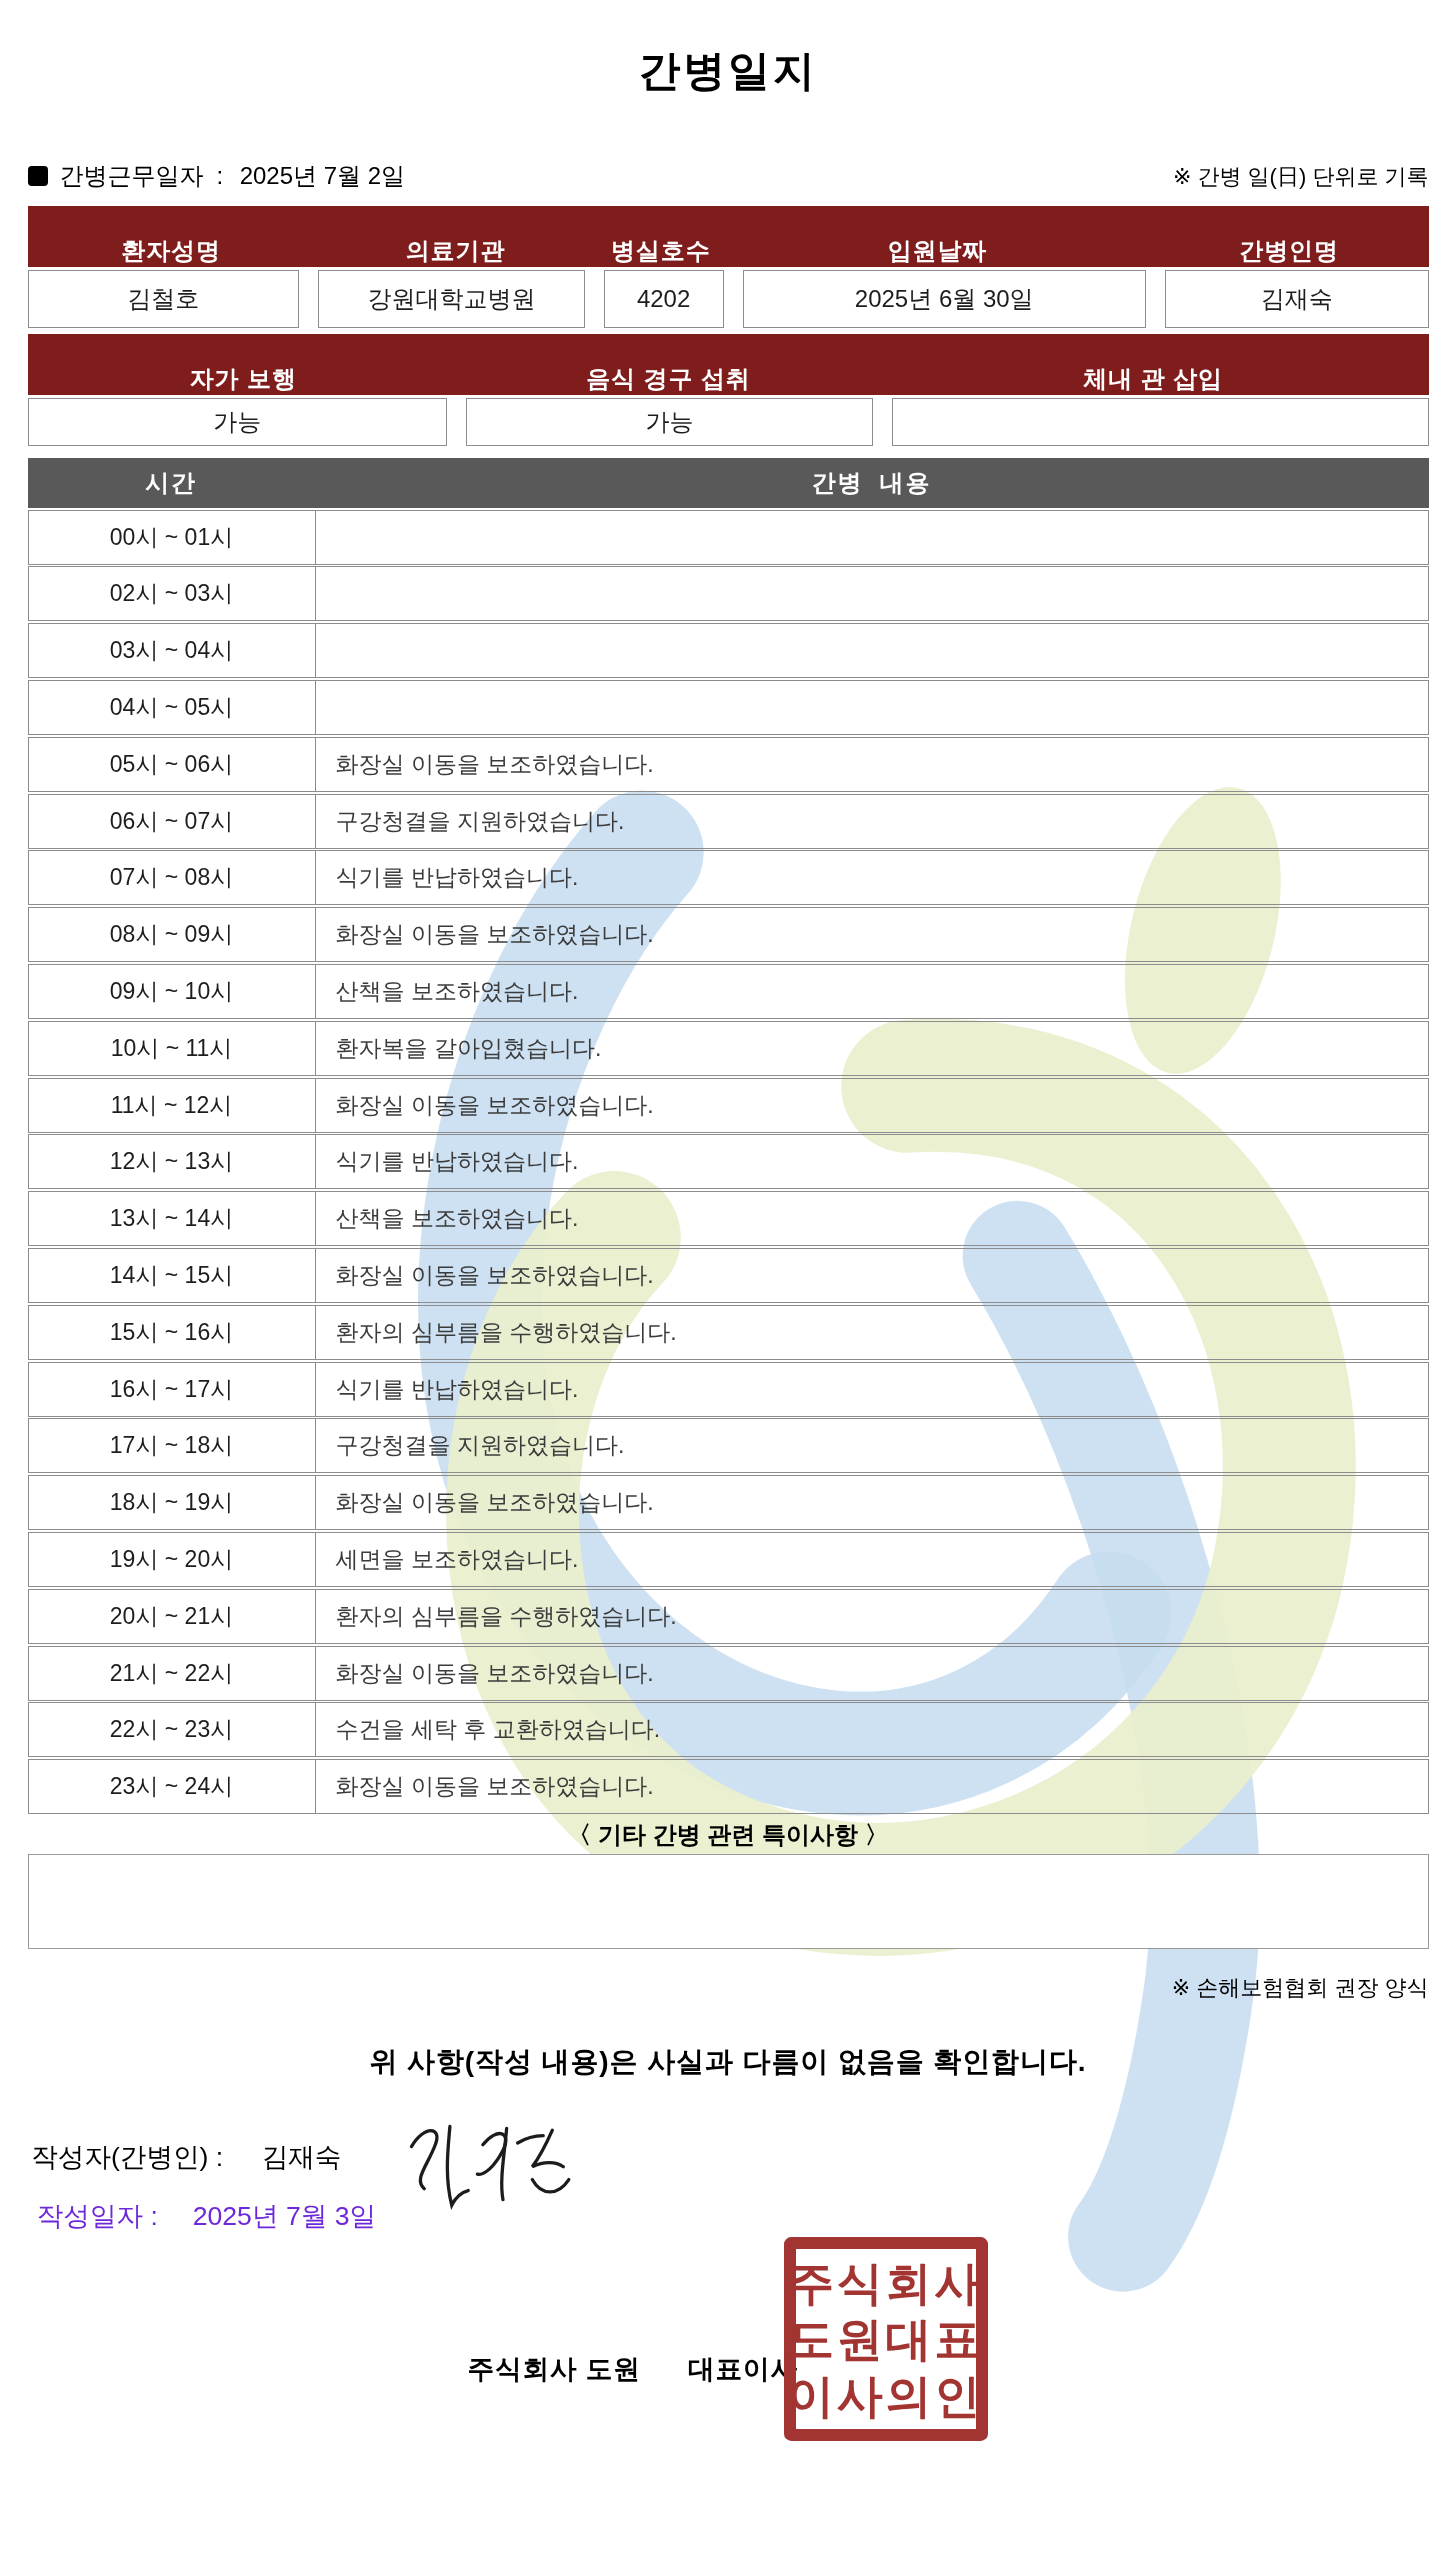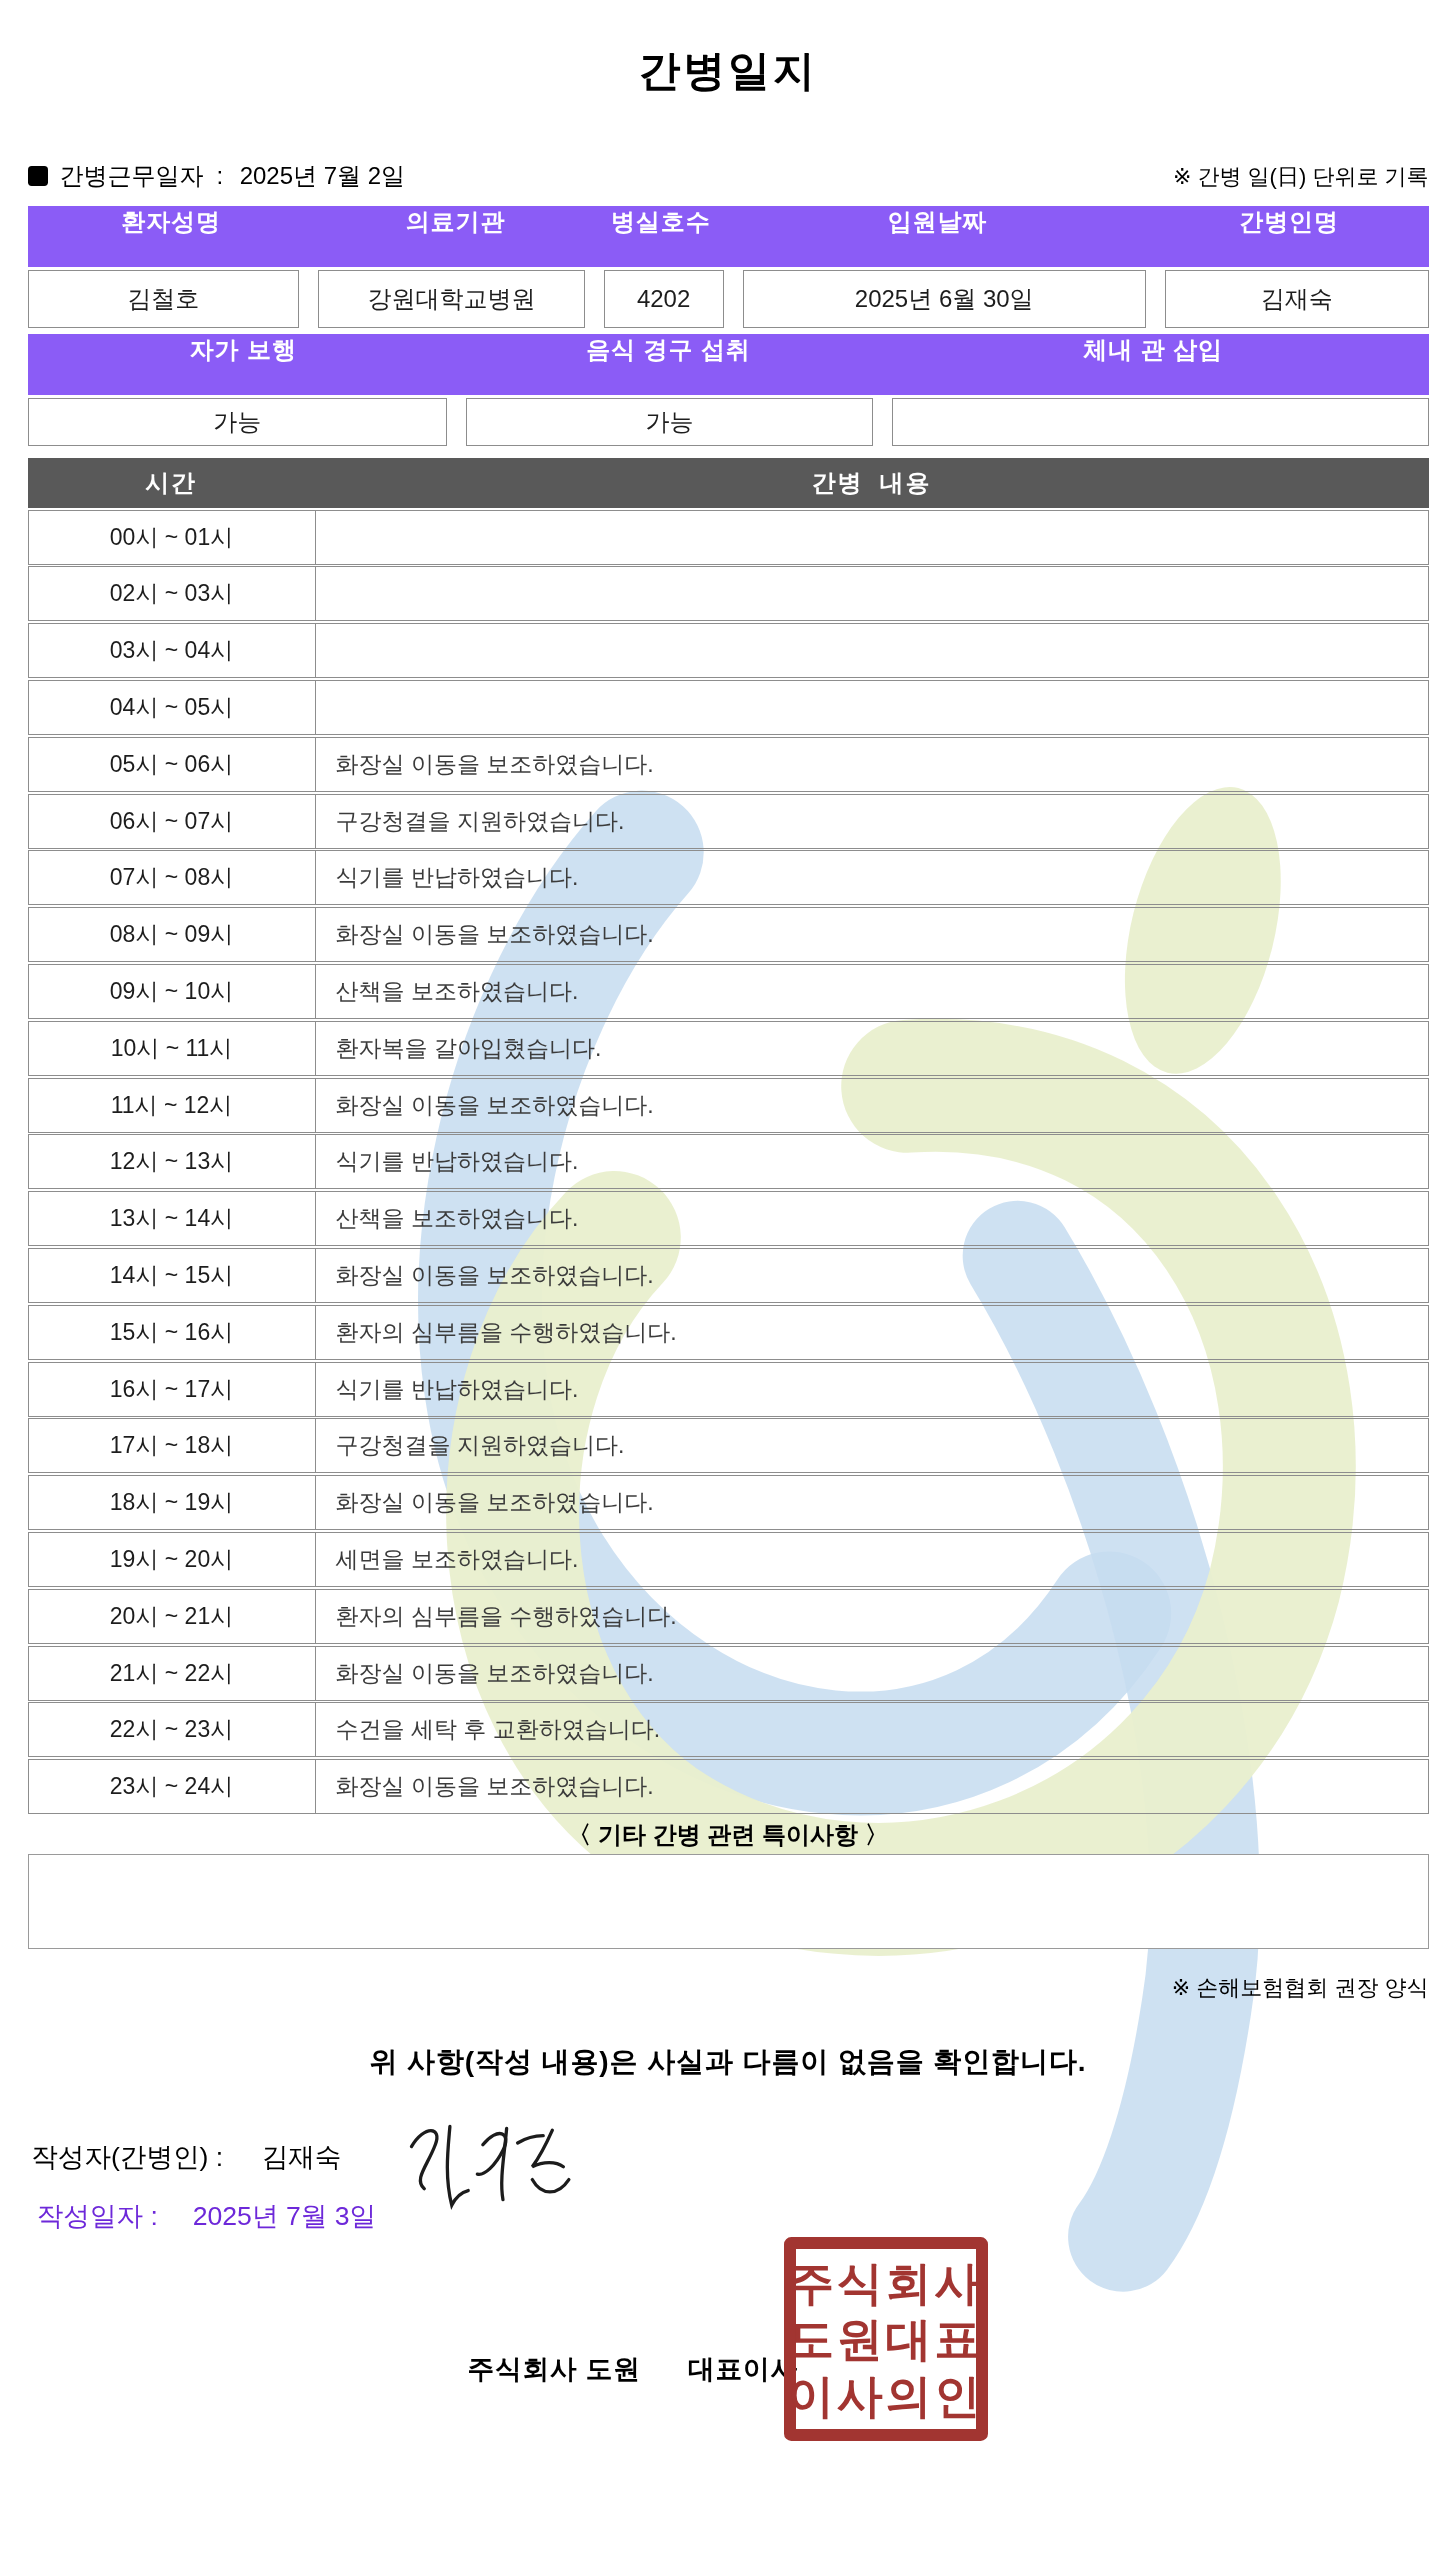--- a/index.html
+++ b/index.html
@@ -31,22 +31,22 @@
     border-radius:3.7px;margin-right:12px;flex:0 0 auto;
   }
   .meta-left .sep{margin:0 16.5px 0 13px;}
   .meta-right{font-size:22px;color:#000;}
 
   
   .info-table{width:100%;}
   .t1{margin-top:13.8px;}
   .t2{margin-top:6.4px;}
   .hdr-bar{
-    display:flex;background:#8b5cf6;color:#fff;
-    height:61px;align-items:flex-start;
+    display:flex;background:#7f1d1d;color:#fff;
+    height:61px;align-items:flex-end;
   }
   .hdr-bar .hcell{
     text-align:center;font-size:24px;font-weight:700;letter-spacing:0.9px;
   }
   .val-row{display:flex;gap:19px;margin-top:2.8px;}
   .t1 .val-row{height:58px;}
   .t2 .val-row{height:48px;}
   .vcell{
     box-sizing:border-box;border:1.8px solid #8d8d8d;
     display:flex;align-items:center;justify-content:center;

